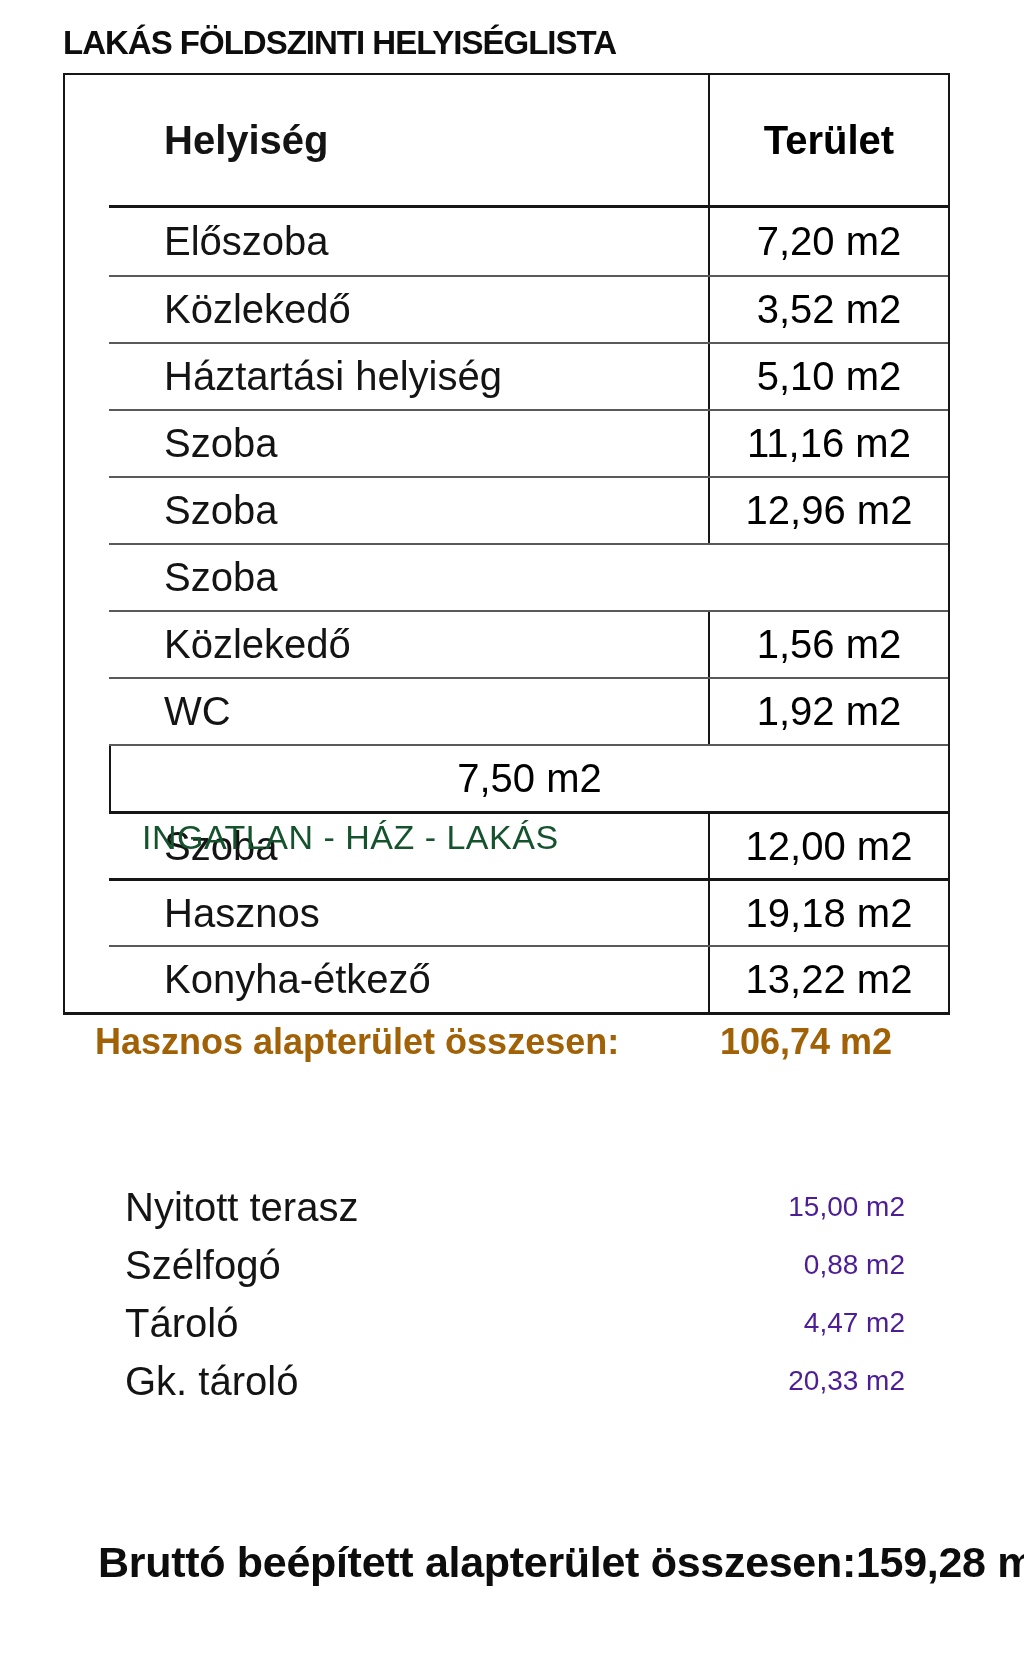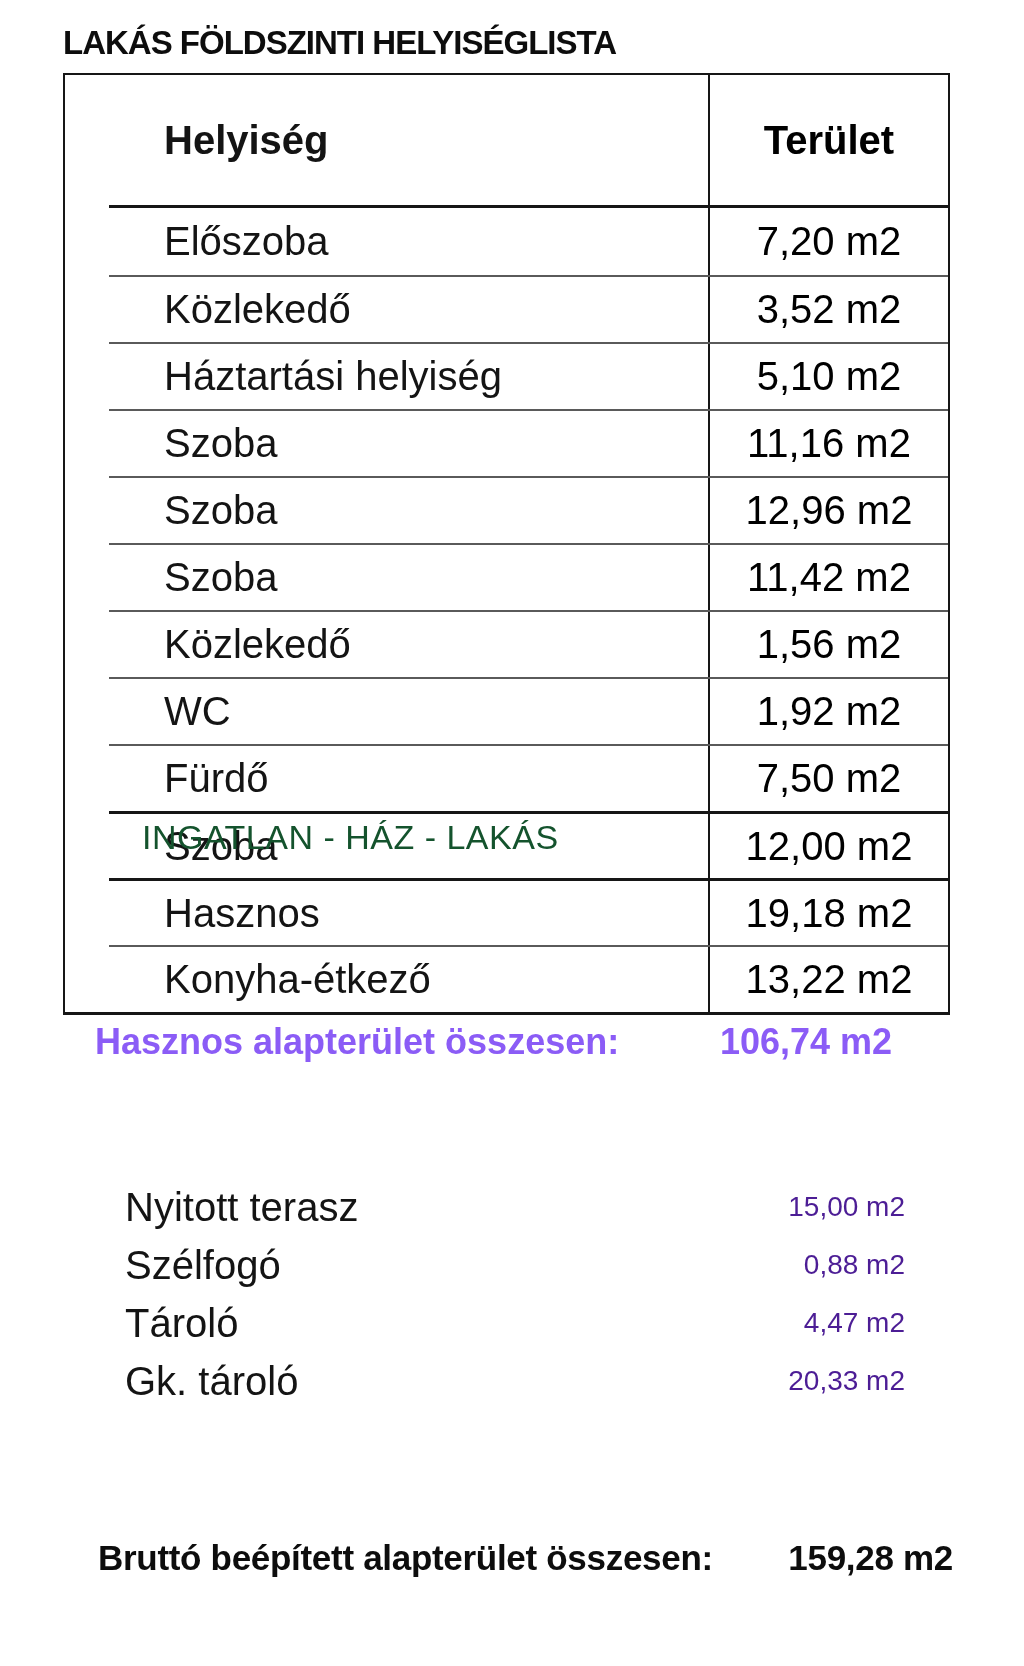--- a/index.html
+++ b/index.html
@@ -35,34 +35,34 @@
     flex:1;box-sizing:border-box;text-align:center;
     font-size:40px;color:#000000;
     border-left:2px solid #161616;
     align-self:stretch;display:flex;align-items:center;justify-content:center;
   }
   .t-row.header .cell-name,.t-row.header .cell-area{font-weight:bold;font-size:40px;}
 
   .useful-total{
     position:absolute;left:63px;top:1018px;width:887px;height:48px;
     display:flex;align-items:center;
-    font-weight:bold;font-size:36px;color:#8b5cf6;
+    font-weight:bold;font-size:36px;color:#a16207;
   }
   .useful-total .ut-label{width:599px;box-sizing:border-box;padding-left:32px;white-space:nowrap;}
   .useful-total .ut-value{flex:1;text-align:center;}
 
   .outdoor-list{position:absolute;left:63px;top:1178px;width:887px;}
   .o-row{display:flex;align-items:center;height:58px;}
   .o-name{width:599px;box-sizing:border-box;padding-left:62px;font-size:40px;color:#141414;white-space:nowrap;}
   .o-area{flex:1;text-align:right;box-sizing:border-box;padding-right:45px;font-size:28px;color:#4c1d95;}
 
   .grand-total{
     position:absolute;left:63px;top:1538px;width:890px;
     display:flex;justify-content:space-between;align-items:baseline;
-    font-weight:bold;font-size:35px;letter-spacing:-0.3px;color:#0d0d0d;text-align:center;
+    font-weight:bold;font-size:43px;letter-spacing:-0.3px;color:#0d0d0d;text-align:center;
   }
   .grand-total .gt-label{padding-left:35px;white-space:nowrap;}
   .grand-total .gt-value{white-space:nowrap;}
 
   .watermark{
     position:absolute;left:142px;top:806px;height:62px;line-height:62px;
     font-size:34px;font-weight:normal;letter-spacing:0.5px;
     color:#14532d;white-space:nowrap;pointer-events:none;
   }
 </style>
@@ -94,32 +94,30 @@
     <div class="t-row">
       <div class="cell-name">Szoba</div>
       <div class="cell-area">11,16 m2</div>
     </div>
     <div class="t-row">
       <div class="cell-name">Szoba</div>
       <div class="cell-area">12,96 m2</div>
     </div>
     <div class="t-row">
       <div class="cell-name">Szoba</div>
-      <div class="cell-area">11,42 m2</div>
     </div>
     <div class="t-row">
       <div class="cell-name">Közlekedő</div>
       <div class="cell-area">1,56 m2</div>
     </div>
     <div class="t-row">
       <div class="cell-name">WC</div>
       <div class="cell-area">1,92 m2</div>
     </div>
     <div class="t-row">
-      <div class="cell-name">Fürdő</div>
       <div class="cell-area">7,50 m2</div>
     </div>
     <div class="t-row dark-top">
       <div class="cell-name">Szoba</div>
       <div class="cell-area">12,00 m2</div>
     </div>
     <div class="t-row dark-top">
       <div class="cell-name">Hasznos</div>
       <div class="cell-area">19,18 m2</div>
     </div>

